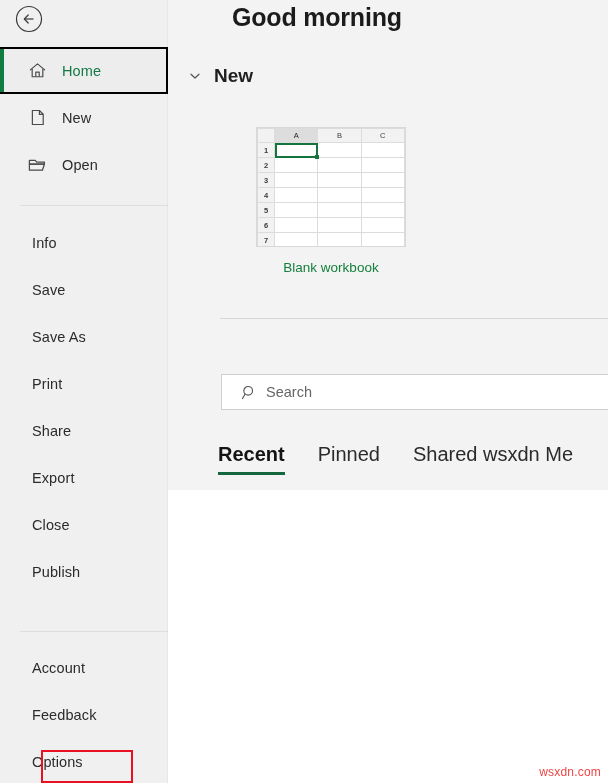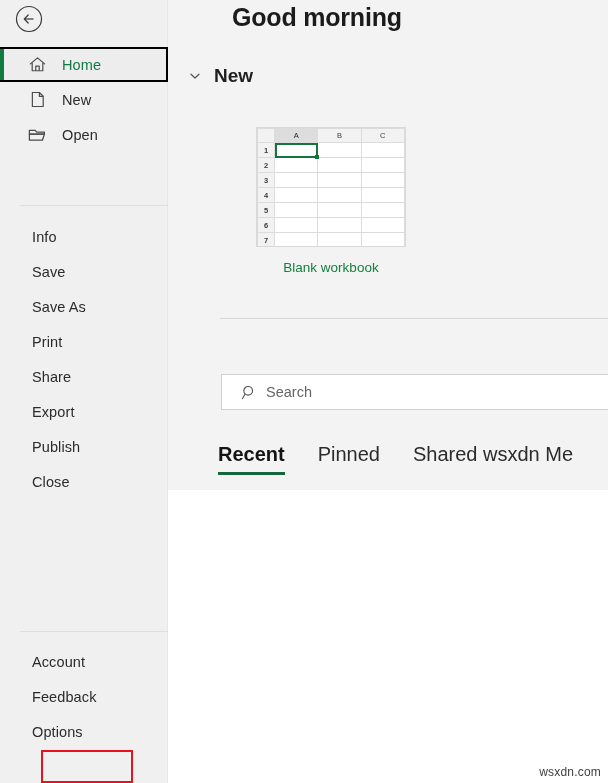--- a/index.html
+++ b/index.html
@@ -33,21 +33,21 @@
     width: 30px; height: 30px;
     cursor: pointer;
   }
 
   .nav-section { position: absolute; left: 0; width: 168px; }
 
   .nav-item {
     position: relative;
     display: flex;
     align-items: center;
-    height: 35px;
+    height: 47px;
     padding-left: 26px;
     cursor: pointer;
     color: #2b2b2b;
     font-size: 14.5px;
     letter-spacing: .1px;
   }
   .nav-item .ico {
     width: 22px;
     height: 22px;
     margin-right: 14px;
@@ -250,21 +250,21 @@
     width: 440px;
     height: 293px;
     background: #ffffff;
   }
 
   #watermark {
     position: absolute;
     right: 7px;
     bottom: 4px;
     font-size: 12px;
-    color: #404040;
+    color: #ef4444;
     letter-spacing: .2px;
   }
 </style>
 </head>
 <body>
 
 <div id="root">
 
   <div id="sidebar">
 
@@ -326,24 +326,24 @@
       <div class="nav-item no-icon">
         <span class="label">Print</span>
       </div>
       <div class="nav-item no-icon">
         <span class="label">Share</span>
       </div>
       <div class="nav-item no-icon">
         <span class="label">Export</span>
       </div>
       <div class="nav-item no-icon">
+        <span class="label">Close</span>
+      </div>
+      <div class="nav-item no-icon">
         <span class="label">Publish</span>
-      </div>
-      <div class="nav-item no-icon">
-        <span class="label">Close</span>
       </div>
     </div>
 
     <div class="divider" style="position:absolute;top:631px;left:0;width:168px;"></div>
 
     <div class="nav-section" style="top:644px;">
       <div class="nav-item no-icon">
         <span class="label">Account</span>
       </div>
       <div class="nav-item no-icon">

